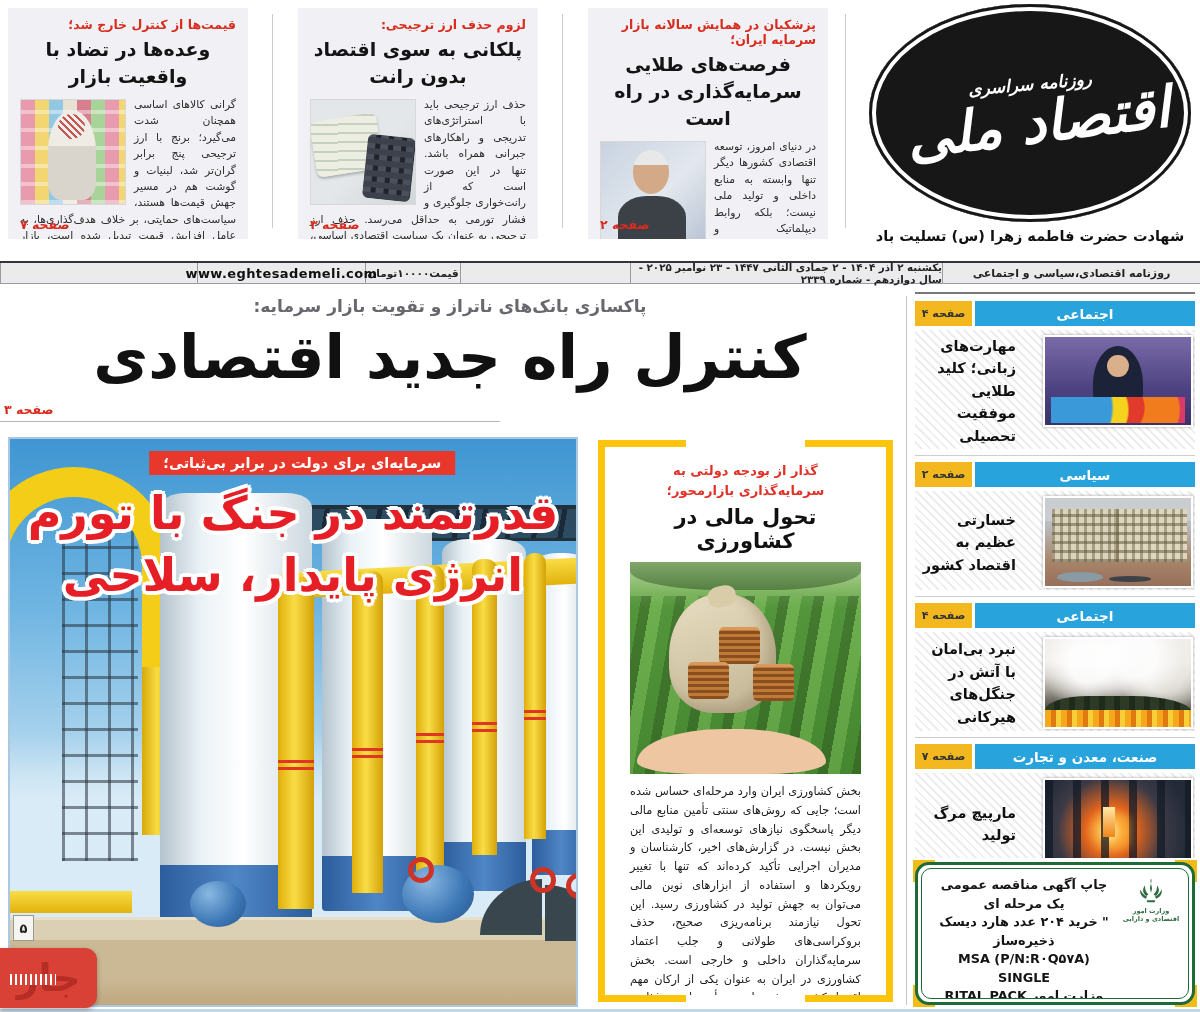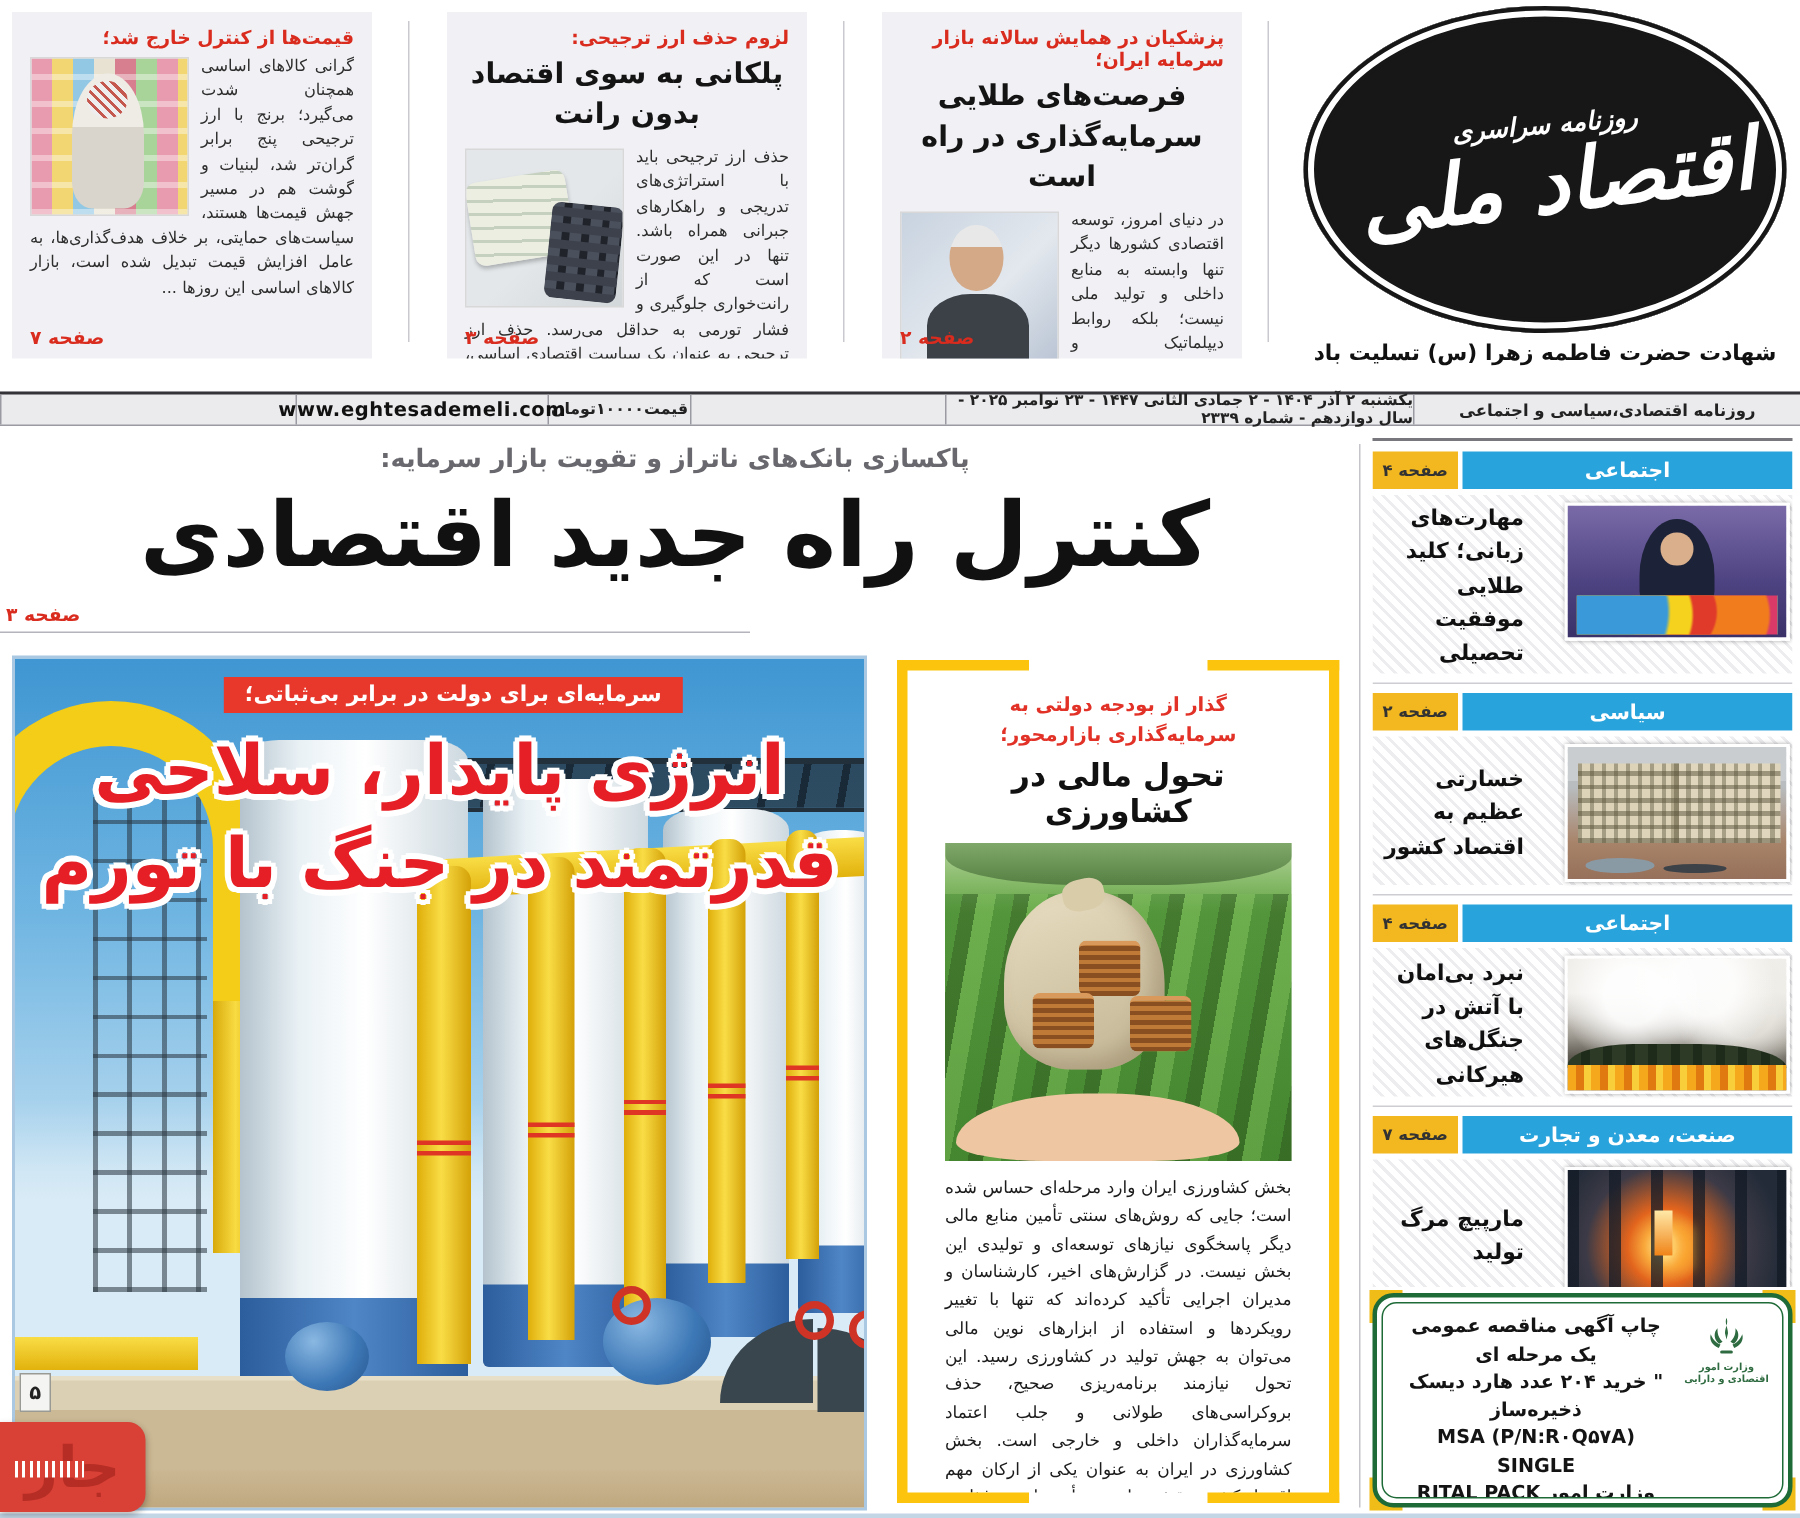--- a/index.html
+++ b/index.html
@@ -234,20 +234,21 @@
 
   .page-bottom-edge { position:absolute; left:0; bottom:0; width:100%; height:3px; background:#c3d6e6; }
 </style>
 </head>
 <body>
 
 <div class="page">
 
   <div class="tbox" style="left:8px">
     <div class="kicker">قیمت‌ها از کنترل خارج شد؛</div>
+    <div class="title">وعده‌ها در تضاد با واقعیت بازار</div>
     <div class="body">
       <span class="ph ph-market"></span><span>گرانی کالاهای اساسی همچنان شدت می‌گیرد؛ برنج با ارز ترجیحی پنج برابر گران‌تر شد، لبنیات و گوشت هم در مسیر جهش قیمت‌ها هستند، سیاست‌های حمایتی، بر خلاف هدف‌گذاری‌ها، به عامل افزایش قیمت تبدیل شده است، بازار کالاهای اساسی این روزها ...</span>
     </div>
     <div class="page-ref">صفحه ۷</div>
   </div>
   <div class="vr" style="left:272px"></div>
 
   <div class="tbox" style="left:298px">
     <div class="kicker">لزوم حذف ارز ترجیحی:</div>
     <div class="title">پلکانی به سوی اقتصاد بدون رانت</div>
@@ -310,22 +311,22 @@
     <div class="sphere sp1"></div>
     <div class="sphere sp2"></div>
     <div class="delbow de1"></div>
     <div class="delbow de2"></div>
     <div class="valve vv1"></div>
     <div class="valve vv2"></div>
     <div class="valve vv3"></div>
     <div class="pipe-low"></div>
     <div class="gas-kicker">سرمایه‌ای برای دولت در برابر بی‌ثباتی؛</div>
     <div class="gas-headline">
+      <span style="display:block">قدرتمند در جنگ با تورم</span>
       <span style="display:block">انرژی پایدار، سلاحی</span>
-      <span style="display:block">قدرتمند در جنگ با تورم</span>
     </div>
     <div class="page-marker">۵</div>
   </div>
 
   <div class="agri-box">
     <div class="fr fr-l"></div>
     <div class="fr fr-r"></div>
     <div class="fr fr-tl"></div>
     <div class="fr fr-tr"></div>
     <div class="fr fr-bl"></div>

